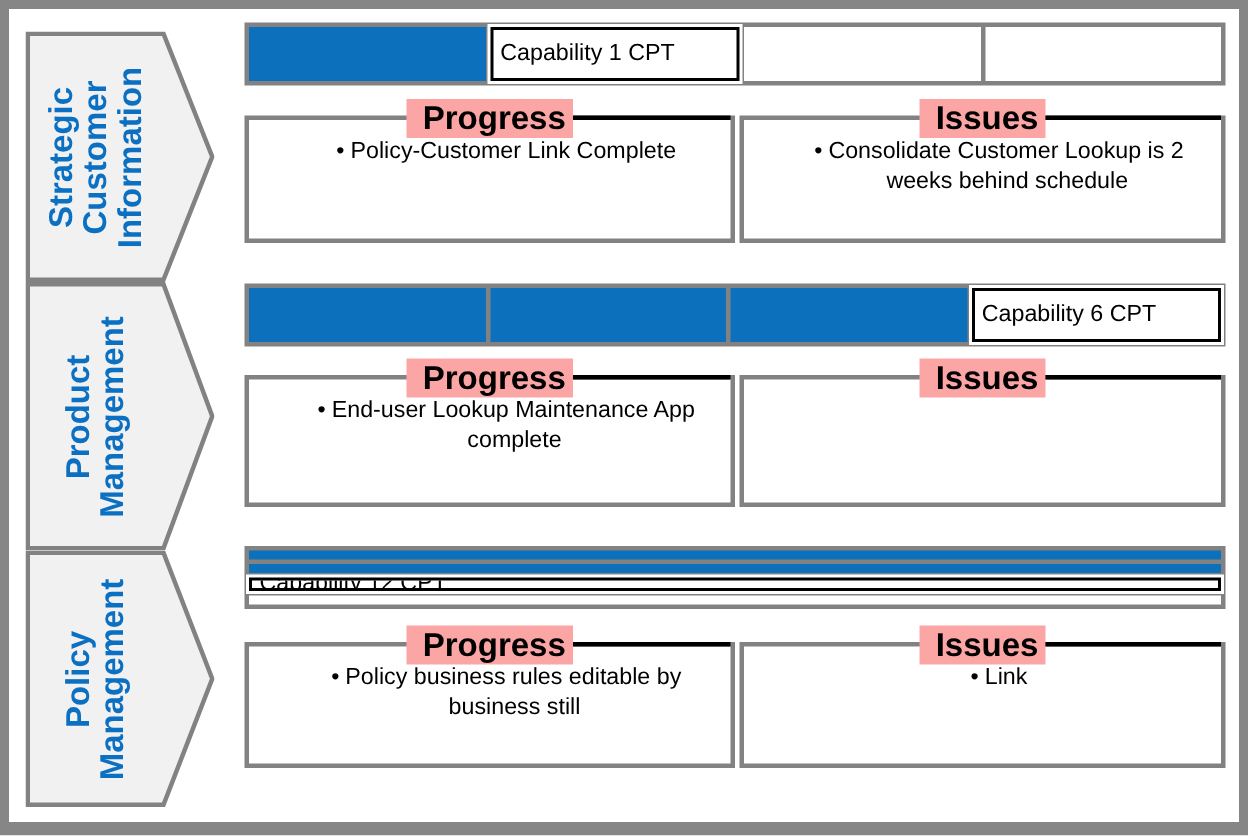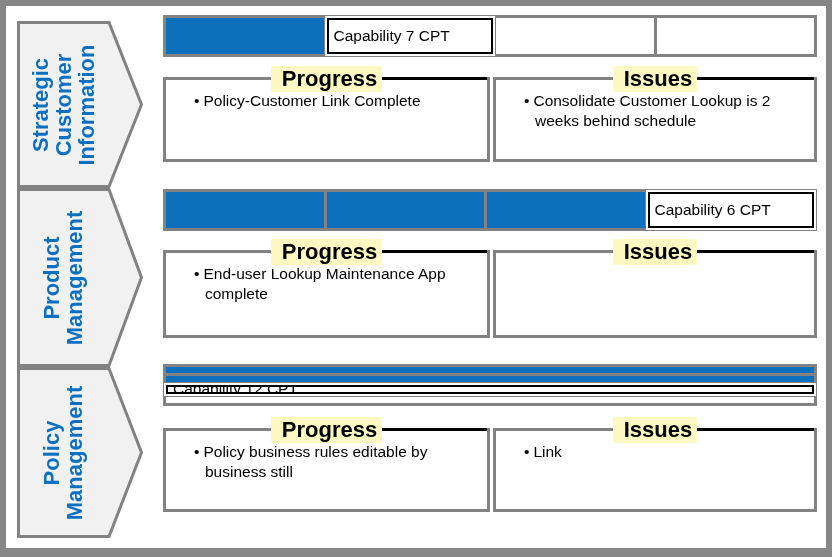--- a/index.html
+++ b/index.html
@@ -53,54 +53,54 @@
     position:absolute;
     border:3px solid var(--gray);
     background:#fff;
   }
   .panel-title-bar{
     position:absolute;left:0;right:0;top:-14px;height:26px;
     display:flex;align-items:stretch;
   }
   .panel-title-bar .tl-spacer{flex:1;}
   .panel-title{
-    background:#fef9c3;
+    background:#fca5a5;
     padding:0 5px 0 11px;
     font-size:22px;font-weight:bold;color:#000;
     line-height:26px;white-space:nowrap;
   }
   .panel-title-bar .tl-line{
     flex:1;height:3px;margin-top:11px;
     background:var(--line-black);
   }
   .panel-body{padding:11px 6px 0 28px;}
   .bullet-list{list-style:none;}
   .bullet-list li{
     font-size:15.5px;line-height:1.32;color:#000;
-    padding-left:11px;text-indent:-11px;
+    padding-left:11px;text-indent:-11px;text-align:center;
   }
   .bullet-list li::before{content:"•";margin-right:4px;}
 </style>
 </head>
 <body>
 
 <div class="page">
 
   <div class="chevron" style="top:15px;height:167px;">
     <svg width="126" height="167">
       <polygon points="1.5,1.5 92,1.5 124.5,83.5 92,165.5 1.5,165.5" fill="#f1f1f1" stroke="#828282" stroke-width="3"></polygon>
     </svg>
     <div class="chevron-label">Strategic
 Customer
 Information</div>
   </div>
 
   <div class="bar" style="top:9px;">
       <div class="cell filled"></div>
-      <div class="cell label">Capability 7 CPT</div>
+      <div class="cell label">Capability 1 CPT</div>
       <div class="cell"></div>
       <div class="cell"></div>
     </div>
 
   <div class="panel" style="top:71px;left:157px;width:327px;height:85px;">
     <div class="panel-title-bar">
       <div class="tl-spacer"></div>
       <div class="panel-title">Progress</div>
       <div class="tl-line"></div>
     </div>

